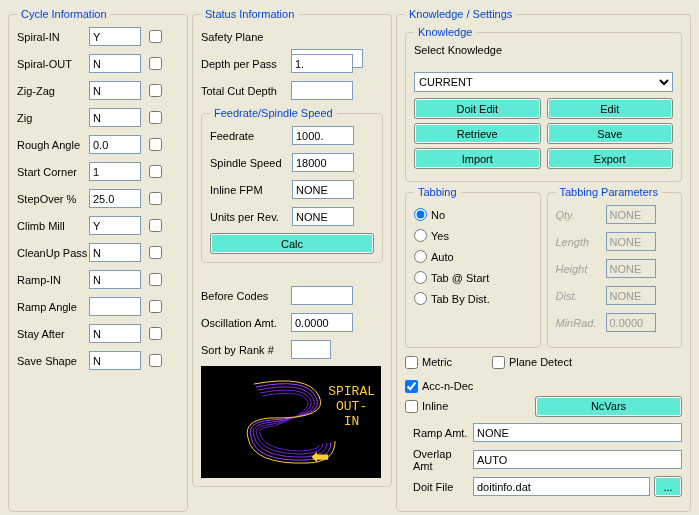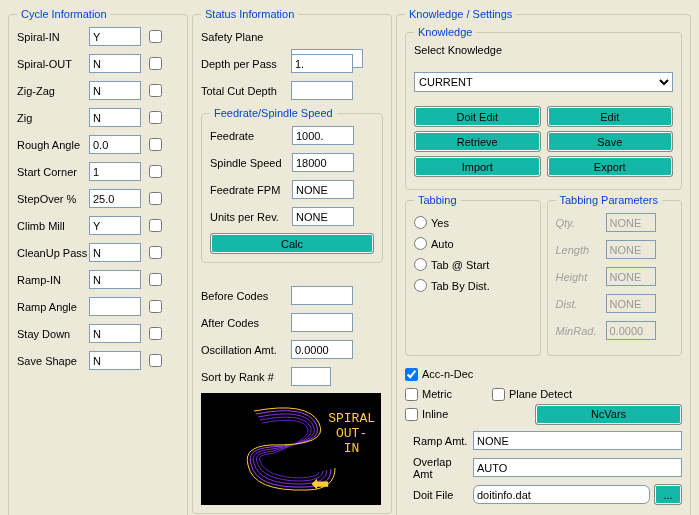--- a/index.html
+++ b/index.html
@@ -49,21 +49,21 @@
     background: #ece9d8;
     color: #999;
   }
   .col1 input[type="text"] { width: 52px; }
   .col2 input[type="text"] { width: 62px; }
   .cbx {
     width: 13px; height: 13px;
     margin-left: 8px;
   }
   button {
-    background: #14b8a6;
+    background: #5eead4;
     border: 1px solid #888;
     border-radius: 3px;
     font-family: Tahoma, sans-serif;
     font-size: 11px;
     height: 21px;
     cursor: pointer;
     box-shadow: inset 0 0 0 1px #fff;
   }
   .btn-row { display: flex; gap: 6px; margin-bottom: 4px; }
   .btn-row button { flex: 1; }
@@ -103,21 +103,21 @@
     line-height: 15px;
     text-align: center;
   }
   .arrow {
     position: absolute;
     left: 110px;
     top: 78px;
     color: #ffcc33;
     font-size: 22px;
   }
-  .knowledge-box select { margin-bottom: 14px; }
+  .knowledge-box select { margin-bottom: 6px; }
   .tabbing-wrap { display:flex; gap:6px; }
   .tabbing-wrap fieldset { flex:1; }
   label.disabled { color:#a0a0a0;font-style:italic; }
 </style>
 </head>
 <body>
 
 <div class="row">
 
   <fieldset class="col1">
@@ -172,21 +172,21 @@
           <label>Ramp-IN</label>
           <input type="text" value="N" style="">
           <input type="checkbox" class="cbx" style="">
         </div>
         <div class="field-row">
           <label>Ramp Angle</label>
           <input type="text" value="" style="">
           <input type="checkbox" class="cbx" style="">
         </div>
         <div class="field-row">
-          <label>Stay Down</label>
+          <label>Stay After</label>
           <input type="text" value="N" style="">
           <input type="checkbox" class="cbx" style="">
         </div>
         <div class="field-row">
           <label>Save Shape</label>
           <input type="text" value="N" style="">
           <input type="checkbox" class="cbx" style="">
         </div>
       </div>
   </fieldset>
@@ -211,36 +211,32 @@
         <legend>Feedrate/Spindle Speed</legend>
         <div class="field-row">
           <label style="width:82px">Feedrate</label>
           <input type="text" value="1000." style="">
         </div>
         <div class="field-row">
           <label style="width:82px">Spindle Speed</label>
           <input type="text" value="18000" style="">
         </div>
         <div class="field-row">
-          <label style="width:82px">Feedrate FPM</label>
+          <label style="width:82px">Inline FPM</label>
           <input type="text" value="NONE" style="">
         </div>
         <div class="field-row">
           <label style="width:82px">Units per Rev.</label>
           <input type="text" value="NONE" style="">
         </div>
         <button style="width:100%">Calc</button>
       </fieldset>
 
       <div class="field-row" style="margin-top:22px">
         <label>Before Codes</label>
-        <input type="text" value="" style="">
-      </div>
-      <div class="field-row">
-        <label>After Codes</label>
         <input type="text" value="" style="">
       </div>
       <div class="field-row">
         <label>Oscillation Amt.</label>
         <input type="text" value="0.0000" style="">
       </div>
       <div class="field-row">
         <label>Sort by Rank #</label>
         <input type="text" style="width: 40px;" value="">
       </div>
@@ -280,20 +276,24 @@
         <button>Import</button>
         <button>Export</button>
       </div>
     </fieldset>
 
     <div class="tabbing-wrap">
       <fieldset>
         <legend>Tabbing</legend>
         <div id="tabbing-radios">
             <div class="radio-row">
+              <input type="radio" name="tabbing" checked="" style="">
+              <span>No</span>
+            </div>
+            <div class="radio-row">
               <input type="radio" name="tabbing" style="">
               <span>Yes</span>
             </div>
             <div class="radio-row">
               <input type="radio" name="tabbing" style="">
               <span>Auto</span>
             </div>
             <div class="radio-row">
               <input type="radio" name="tabbing" style="">
               <span>Tab @ Start</span>
@@ -322,49 +322,49 @@
             <label class="disabled">Dist.</label>
             <input type="text" disabled="" value="NONE" style="">
           </div>
         <div class="field-row">
             <label class="disabled">MinRad.</label>
             <input type="text" disabled="" value="0.0000" style="">
           </div>
       </fieldset>
     </div>
 
-    <div class="ck-row" style="margin-top:4px">
-      <input type="checkbox" checked="" style="">
-      <span>Acc-n-Dec</span>
-    </div>
     <div class="ck-row" style="gap:40px">
       <span style="display:flex;align-items:center">
           <input type="checkbox" style="">
           <span>Metric</span>
         </span>
       <span style="display:flex;align-items:center">
           <input type="checkbox" style="">
           <span>Plane Detect</span>
         </span>
     </div>
+    <div class="ck-row" style="margin-top:4px">
+      <input type="checkbox" checked="" style="">
+      <span>Acc-n-Dec</span>
+    </div>
     <div class="ck-row" style="gap:40px">
       <span style="display:flex;align-items:center;width:90px">
           <input type="checkbox" style="">
           <span>Inline</span>
         </span>
       <button style="flex:1">NcVars</button>
     </div>
 
     <div class="field-row" style="margin-top:6px">
       <label class="bottom-label">Ramp Amt.</label>
       <input type="text" style="flex: 1 1 0%;" value="NONE">
     </div>
     <div class="field-row">
       <label class="bottom-label">Overlap Amt</label>
       <input type="text" style="flex: 1 1 0%;" value="AUTO">
     </div>
     <div class="field-row">
       <label class="bottom-label">Doit File</label>
-      <input type="text" style="flex: 1 1 0%; border-radius: 6px;" value="doitinfo.dat">
+      <input type="text" style="flex: 1 1 0%;" value="doitinfo.dat">
       <button style="width:28px;margin-left:4px">...</button>
     </div>
   </fieldset>
 </div>
 
 </body></html>

